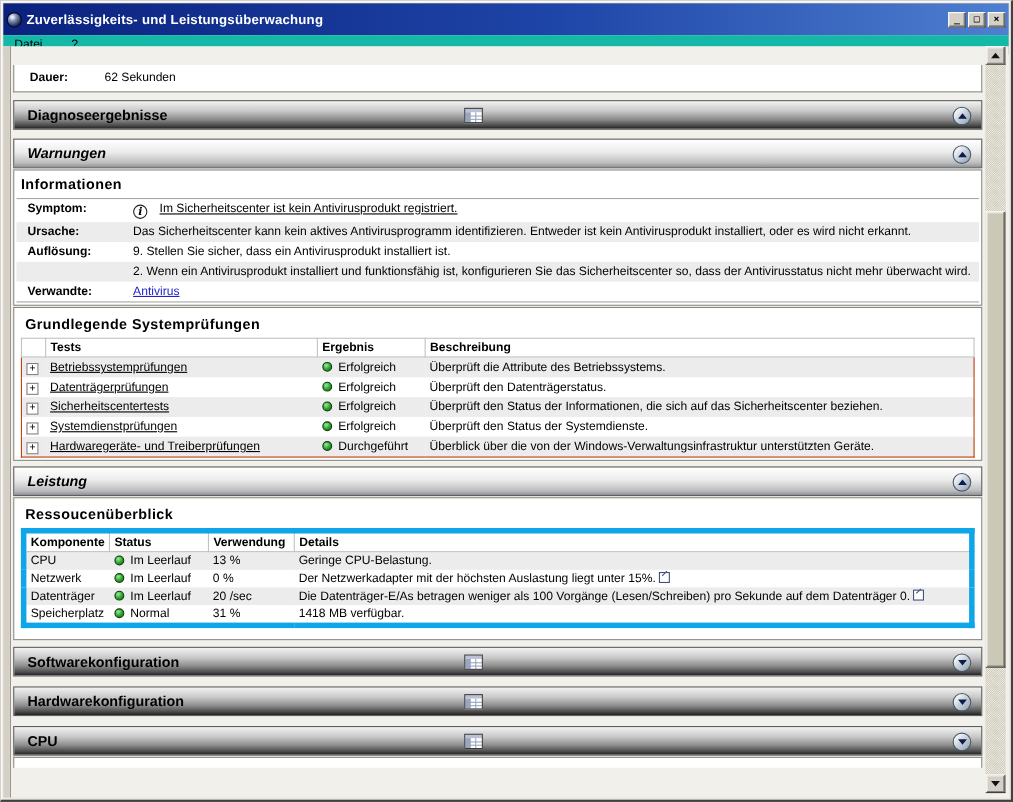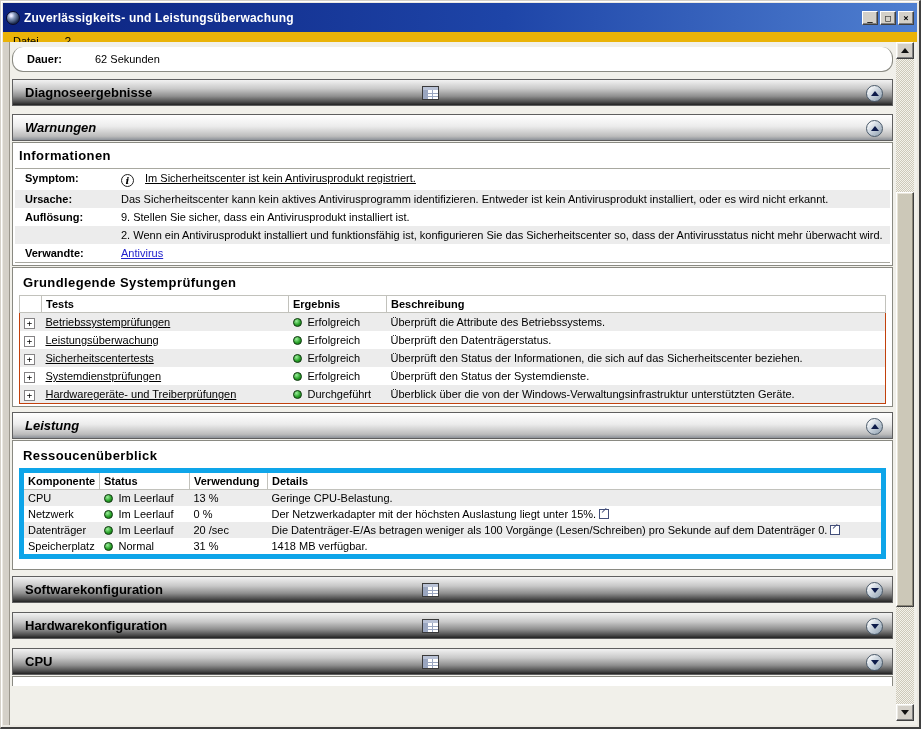--- a/index.html
+++ b/index.html
@@ -21,21 +21,21 @@
   .title-text { color:#fff; font-weight:bold; font-size:12px; letter-spacing:.2px;
     flex:1 1 auto; white-space:nowrap; overflow:hidden; }
   .winbtns { display:flex; gap:2px; }
   .winbtn { width:16px; height:14px; background:#d4d0c8; font-size:9px; line-height:12px;
     text-align:center; font-family:"DejaVu Sans Mono",monospace; font-weight:bold;
     border-top:1px solid #fff; border-left:1px solid #fff;
     border-right:1px solid #404040; border-bottom:1px solid #404040;
     box-shadow: inset -1px -1px 0 #808080; cursor:default; }
 
   
-  .menubar { height:18px; margin:0 2px; background:#eab308; display:flex; align-items:center;
+  .menubar { height:18px; margin:0 2px; background:#14b8a6; display:flex; align-items:center;
     padding-left:6px; gap:18px; border-bottom:1px solid #aca899; }
   .menu-item { padding:1px 4px; }
 
   
   .main { position:absolute; top:41px; left:2px; right:2px; bottom:2px;
     background:#f1f0ea; border-left:6px solid #d4d0c8; box-shadow: inset 1px 0 0 #9a968c; }
   .content { position:absolute; top:0; left:3px; right:24px; bottom:0; }
 
   
   .panel { background:#fff; border:1px solid #8a8a82; padding:4px 6px 2px 6px; }
@@ -117,21 +117,21 @@
       linear-gradient(45deg,#f4f2ea 25%,transparent 25%,transparent 75%,#f4f2ea 75%);
     background-size:2px 2px; background-position:0 0,1px 1px; }
   .sb-thumb { position:absolute; left:0; width:18px; top:150px; height:415px; background:#ccc8b8;
     border-top:1px solid #fff; border-left:1px solid #fff;
     border-right:1px solid #404040; border-bottom:1px solid #404040;
     box-shadow: inset -1px -1px 0 #8a8678, inset 1px 1px 0 #e8e4d8; cursor:grab; }
 
   .sliver { height:10px; background:#fff; border:1px solid #8a8a82; border-bottom:none; margin-top:1px; }
   .gap4 { margin-top:1px; } .gap5 { margin-top:5px; } .gap6 { margin-top:6px; }
   .gap8 { margin-top:8px; } .gap9 { margin-top:9px; }
-  .mt1 { margin-top:5px;border-radius:11px; }
+  .mt1 { margin-top:17px; }
 </style>
 </head>
 <body>
 
 <div class="window">
 
   <div class="titlebar">
     <span class="app-icon"></span>
     <span class="title-text">Zuverlässigkeits- und Leistungsüberwachung</span>
     <span class="winbtns">
@@ -215,21 +215,21 @@
             <th>Beschreibung</th>
           </tr>
           <tr class="alt">
             <td><span class="plusbox">+</span></td>
             <td><span class="link-black">Betriebssystemprüfungen</span></td>
             <td><span class="dot"></span><span>Erfolgreich</span></td>
             <td>Überprüft die Attribute des Betriebssystems.</td>
           </tr>
           <tr>
             <td><span class="plusbox">+</span></td>
-            <td><span class="link-black">Leistungsüberwachung</span></td>
+            <td><span class="link-black">Datenträgerprüfungen</span></td>
             <td><span class="dot"></span><span>Erfolgreich</span></td>
             <td>Überprüft den Datenträgerstatus.</td>
           </tr>
           <tr class="alt">
             <td><span class="plusbox">+</span></td>
             <td><span class="link-black">Sicherheitscentertests</span></td>
             <td><span class="dot"></span><span>Erfolgreich</span></td>
             <td>Überprüft den Status der Informationen, die sich auf das Sicherheitscenter beziehen.</td>
           </tr>
           <tr>

